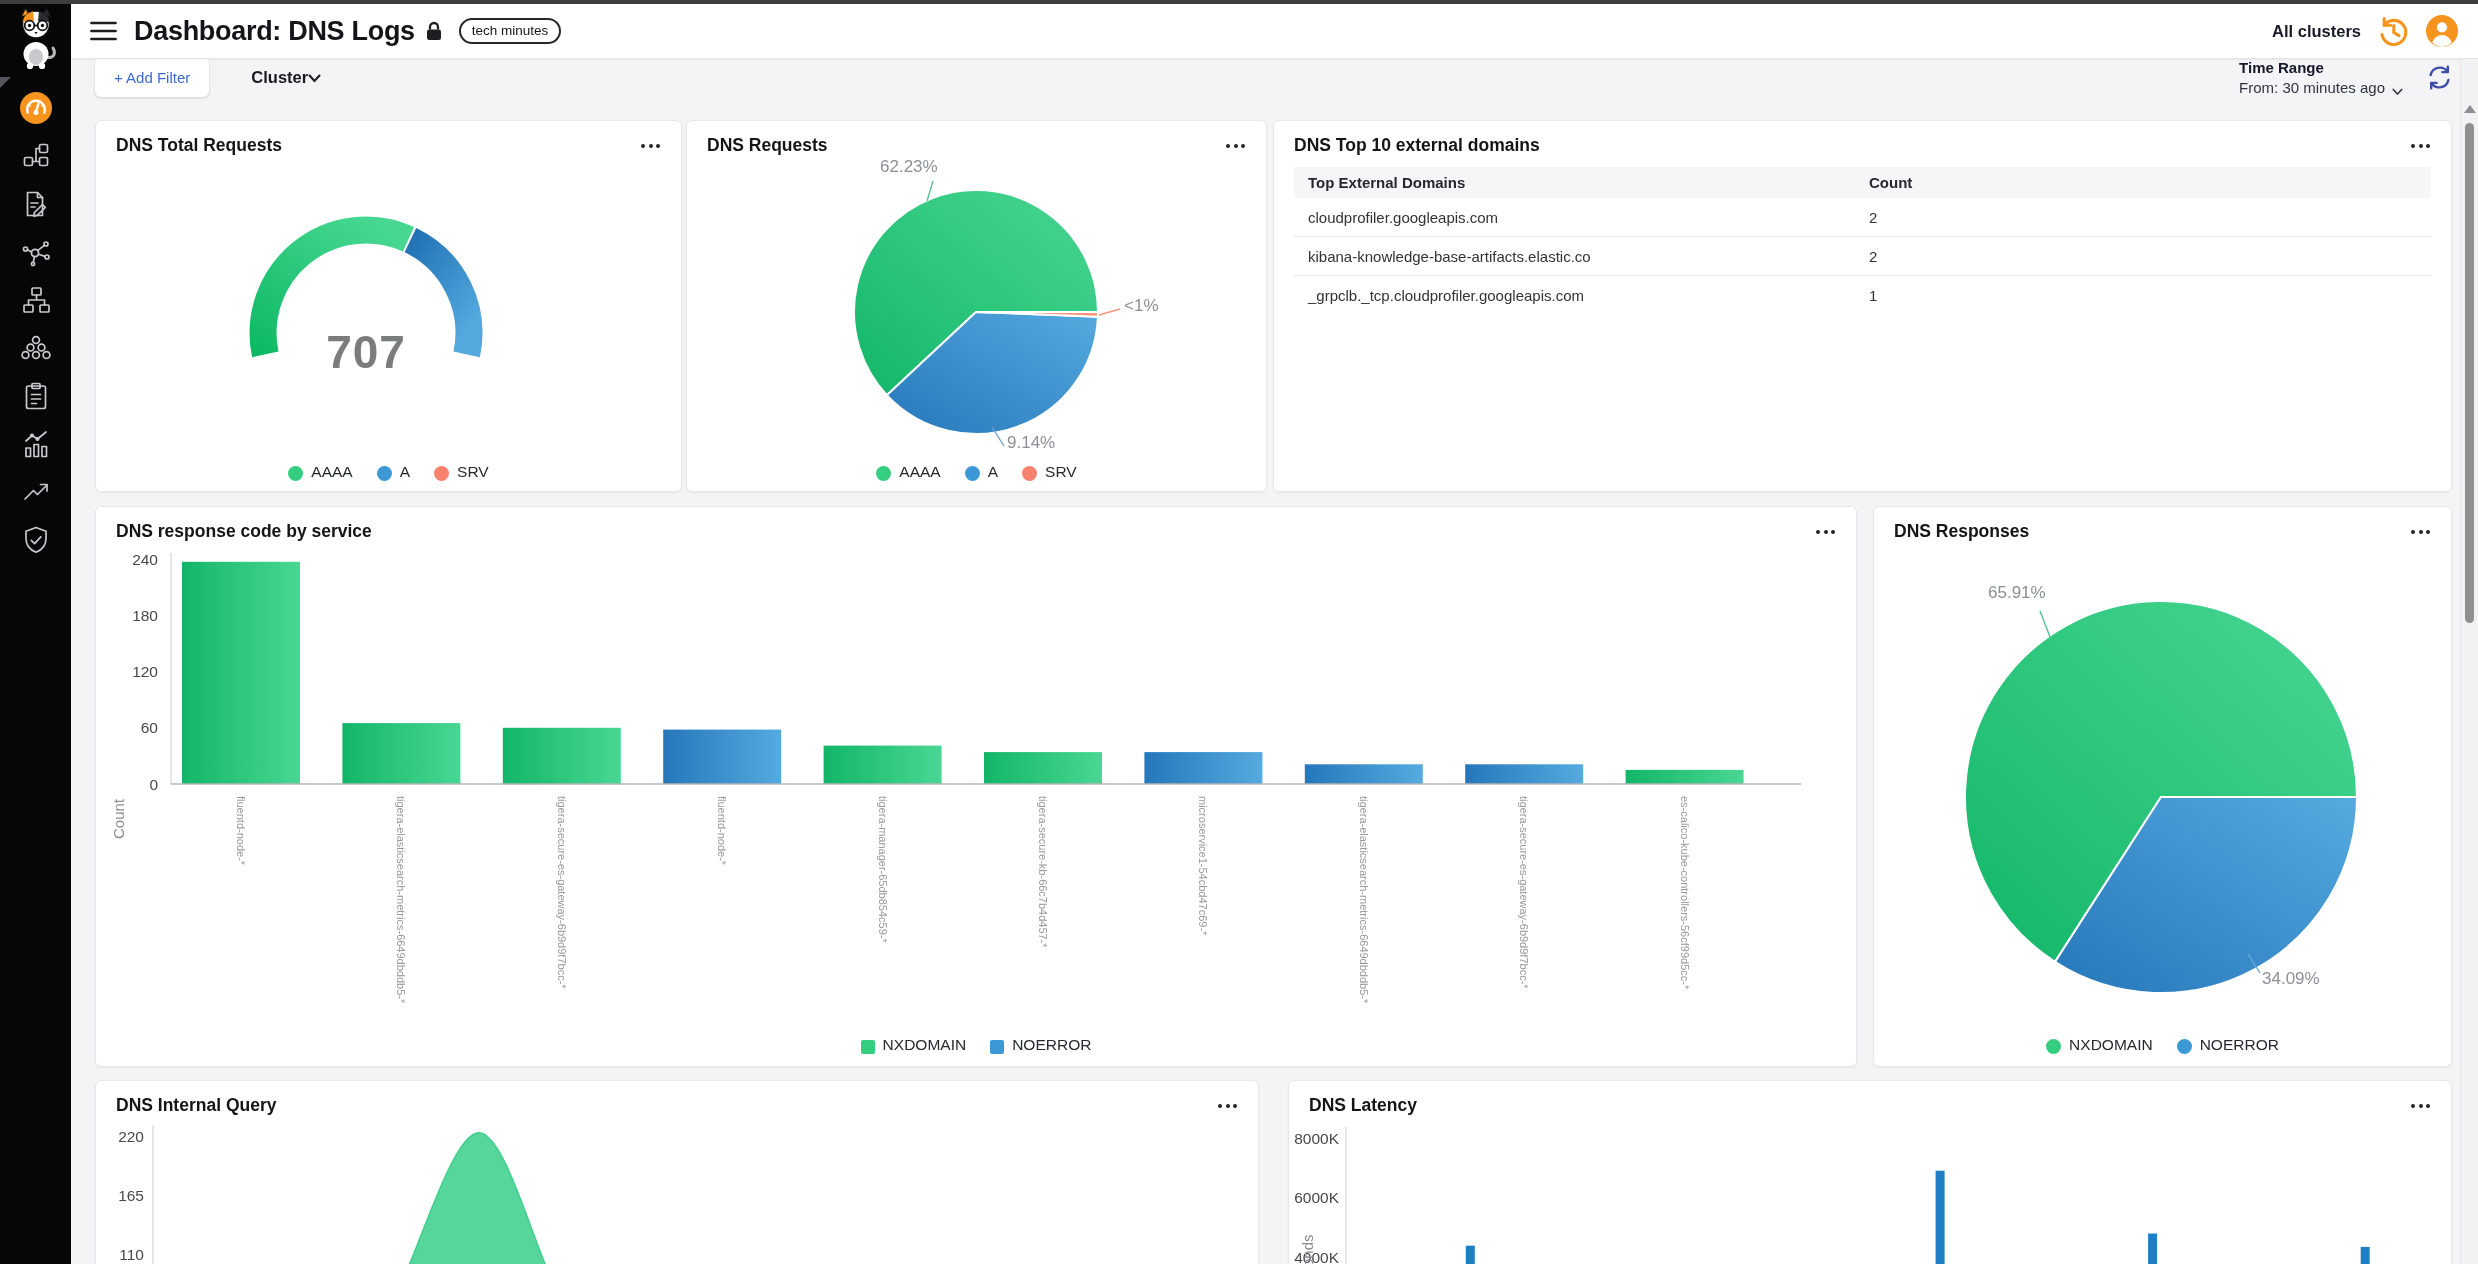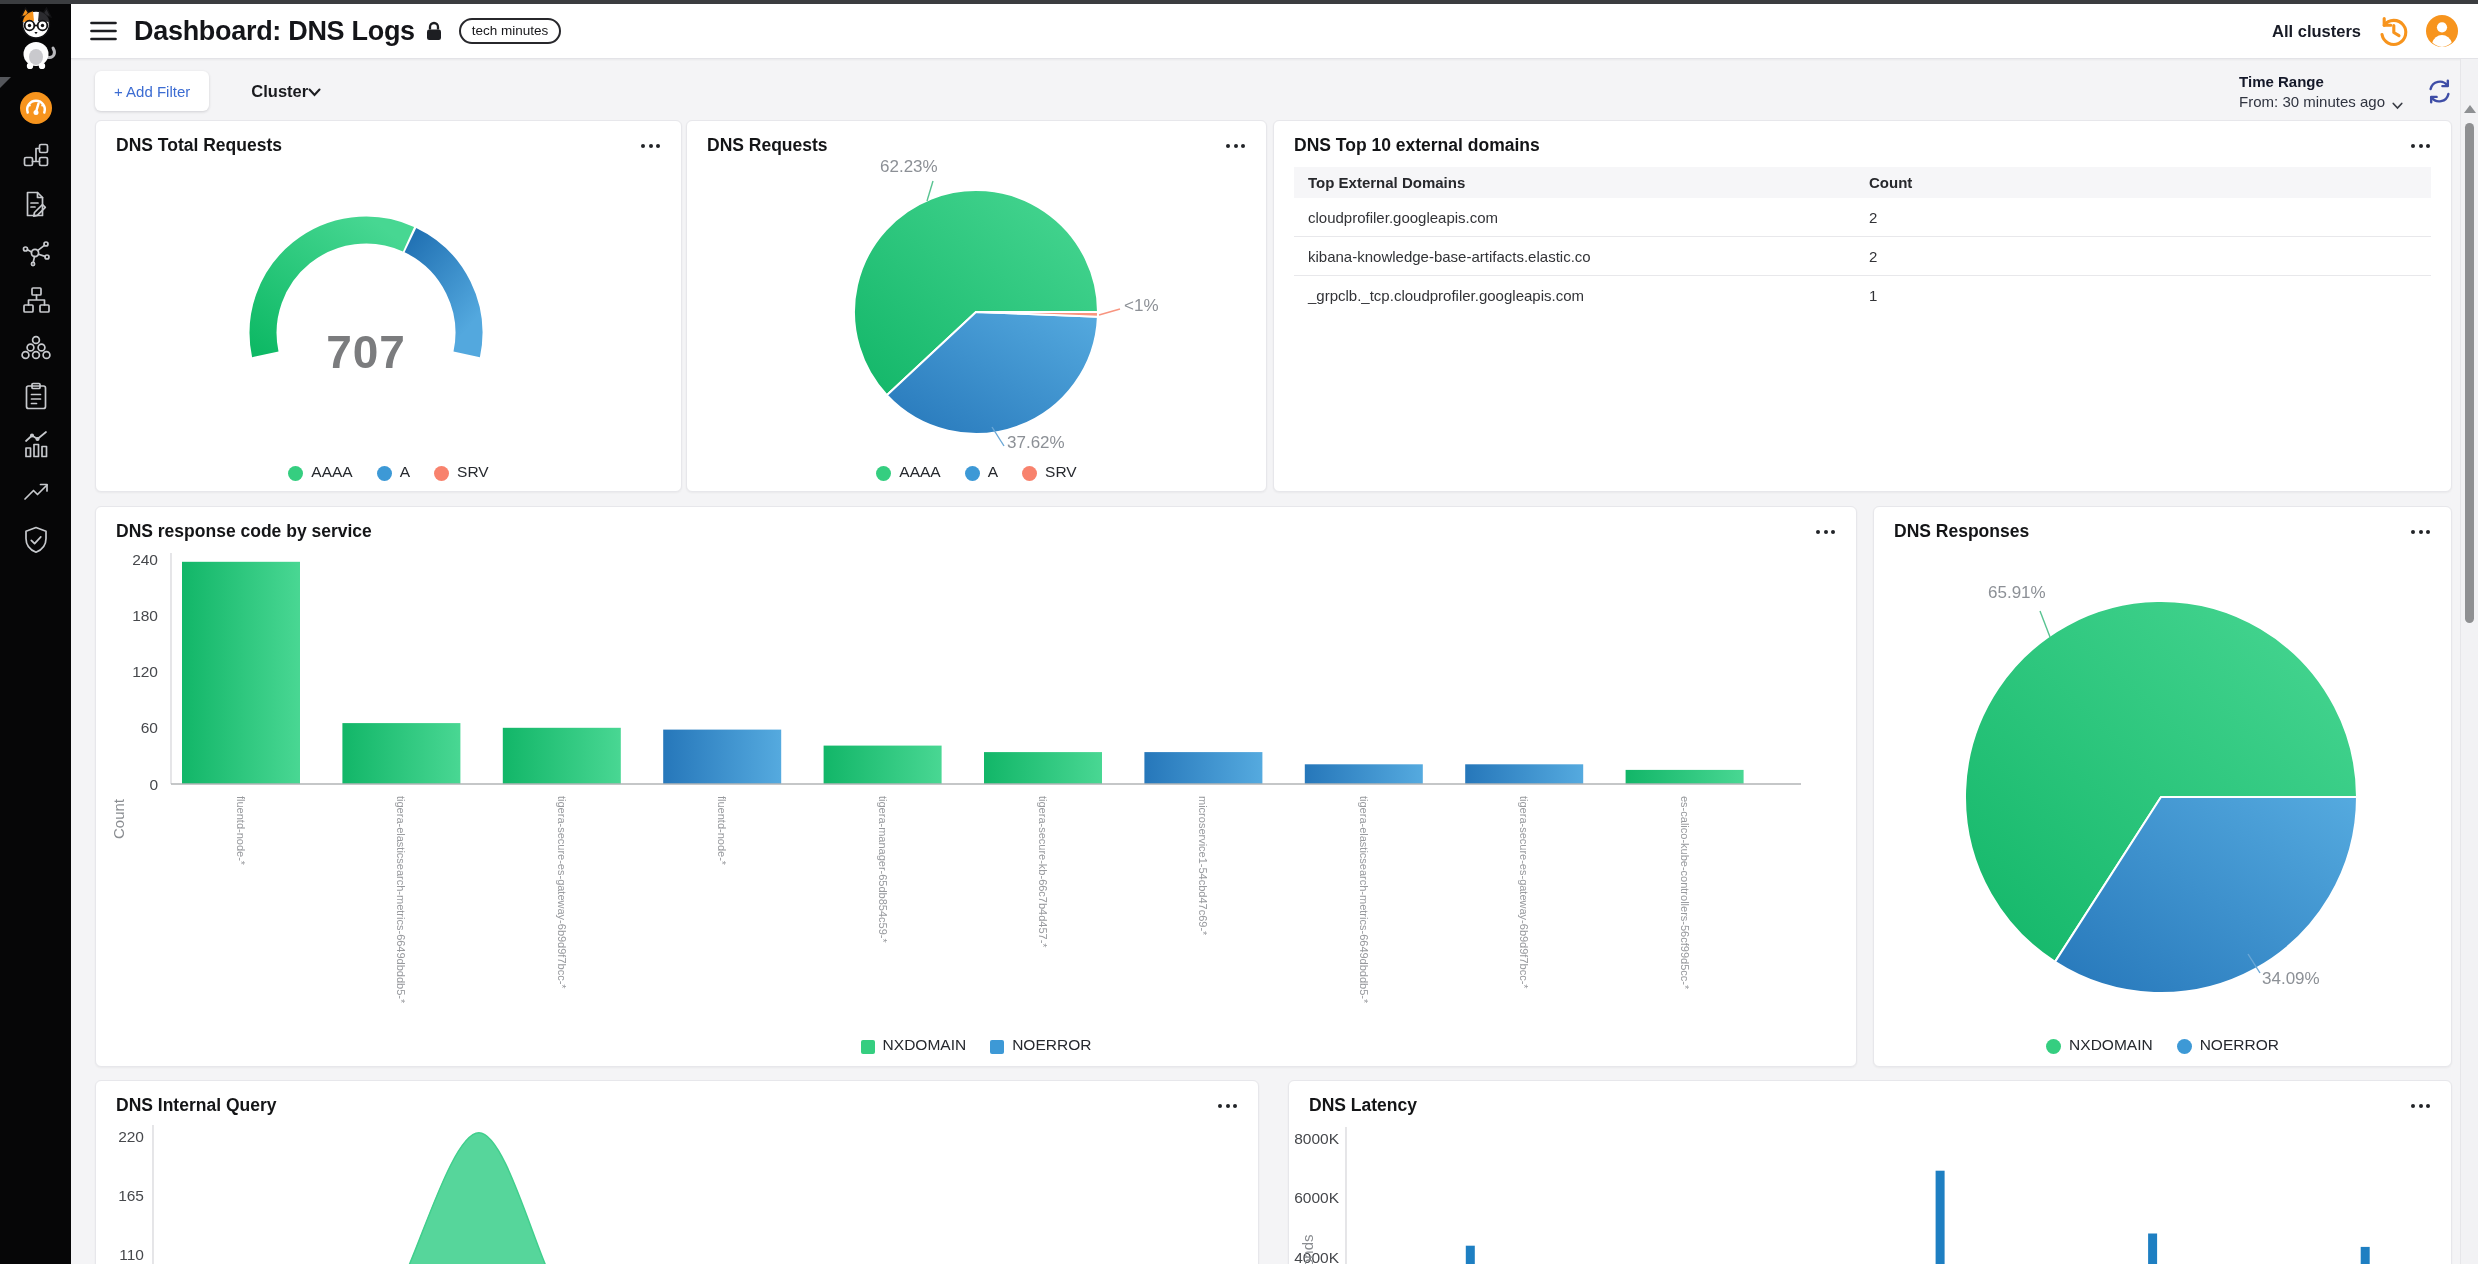--- a/index.html
+++ b/index.html
@@ -20,21 +20,21 @@
           border-bottom:1px solid #e3e3e7;box-shadow:0 1px 2px rgba(20,20,25,.05)}
   .hamburger{cursor:pointer;display:flex;padding:2px}
   .page-title{margin:0 0 0 15px;font-size:27px;font-weight:700;letter-spacing:-.3px;color:#141519;white-space:nowrap}
   .lockwrap{margin-left:11px;display:flex}
   .badge{margin-left:17px;border:2px solid #27272b;border-radius:15px;padding:3px 11px 4px;font-size:13.5px;
          font-weight:500;color:#17171a;background:#fff;white-space:nowrap}
   .tb-right{margin-left:auto;display:flex;align-items:center;gap:16px}
   .all-clusters{font-size:16.5px;font-weight:600;color:#181b26;cursor:pointer}
   .tb-icon{cursor:pointer;display:flex}
   
-  .filterbar{position:absolute;left:71px;top:59px;right:0;height:64px;display:flex;align-items:center;
+  .filterbar{position:absolute;left:71px;top:45px;right:0;height:64px;display:flex;align-items:center;
              padding:16px 24px;box-sizing:border-box;z-index:10}
   .add-filter{height:40px;padding:0 19px;background:#fff;border:1px solid #ededf0;border-radius:6px;
               box-shadow:0 1px 3px rgba(20,20,30,.16);color:#3c6cd2;font-size:15px;font-weight:500;
               display:flex;align-items:center;cursor:pointer}
   .cluster-dd{margin-left:42px;font-size:16.5px;font-weight:600;color:#191a1e;display:flex;align-items:center;
               gap:0;cursor:pointer}
   .chev{display:flex;margin-top:2px}
   .fb-right{margin-left:auto;display:flex;align-items:center;gap:22px}
   .tr-label{font-size:15px;font-weight:700;color:#141829;text-align:left}
   .tr-value{font-size:15px;color:#303440;margin-top:3px;display:flex;align-items:flex-end;gap:7px;cursor:pointer}
@@ -318,21 +318,21 @@
       <path d="M124 124 L246.0 124.0 A122 122 0 1 0 34.8 207.2 Z" fill="url(#requests-pie-g0)" stroke="#fff" stroke-width="2" stroke-linejoin="round"></path>
       <path d="M124 124 L34.8 207.2 A122 122 0 0 0 245.9 128.7 Z" fill="url(#requests-pie-g1)" stroke="#fff" stroke-width="2" stroke-linejoin="round"></path>
       <path d="M124 124 L245.9 128.7 A122 122 0 0 0 246.0 124.0 Z" fill="url(#requests-pie-g2)" stroke="#fff" stroke-width="2" stroke-linejoin="round"></path>
     </svg>
     <svg class="chart-abs" style="left:0;top:0" width="581" height="372" viewBox="0 0 581 372">
       <line x1="246" y1="60" x2="240" y2="80" stroke="#58c391" stroke-width="1.4"></line>
       <line x1="305" y1="306" x2="317" y2="325" stroke="#6aa7d6" stroke-width="1.4"></line>
       <line x1="412" y1="194" x2="433" y2="188" stroke="#f8947f" stroke-width="1.4"></line>
     </svg>
     <div class="plabel" style="left:193px;top:36px">62.23%</div>
-    <div class="plabel" style="left:320px;top:312px">37.62%</div>
+    <div class="plabel" style="left:320px;top:312px">9.14%</div>
     <div class="plabel" style="left:437px;top:175px">&lt;1%</div>
     <div class="legend round" style="bottom:10px">
       <div class="it">
         <span class="sw" style="background:#35ce80"></span>
         <span>AAAA</span>
       </div>
       <div class="it">
         <span class="sw" style="background:#3d99d6"></span>
         <span>A</span>
       </div>

